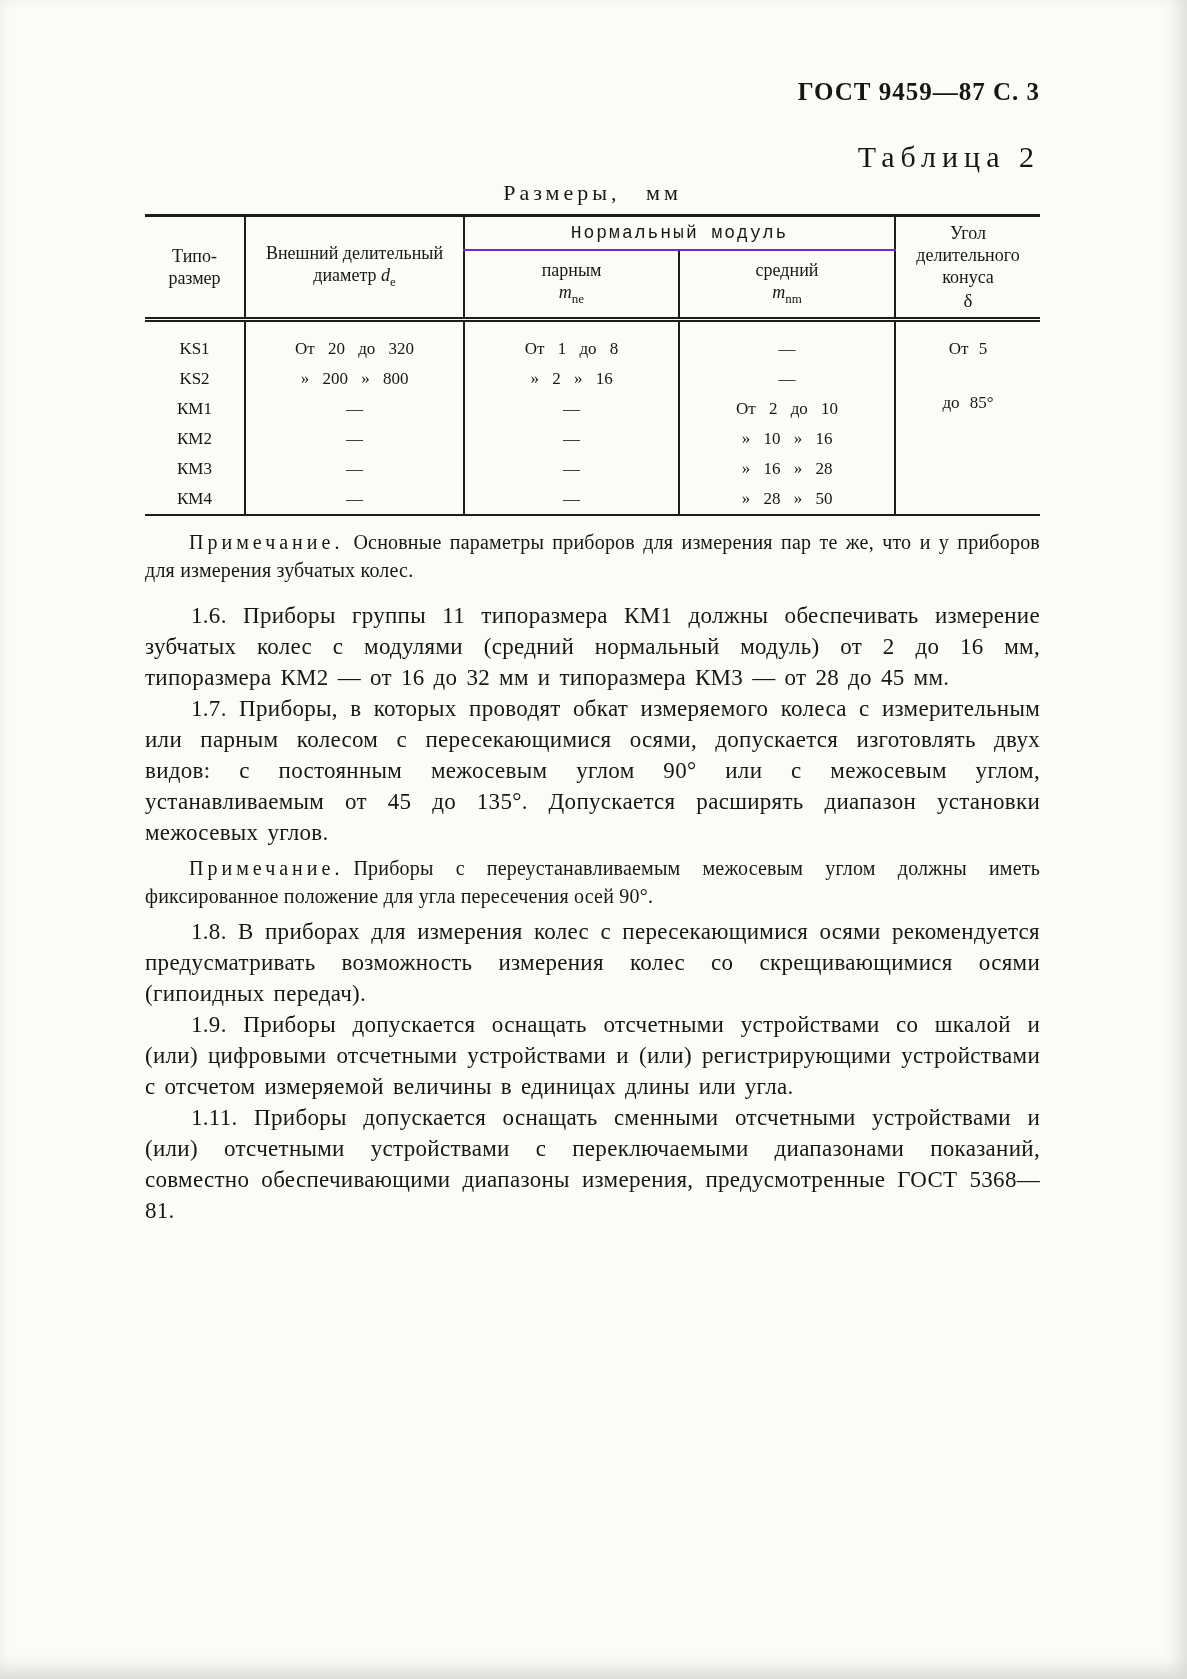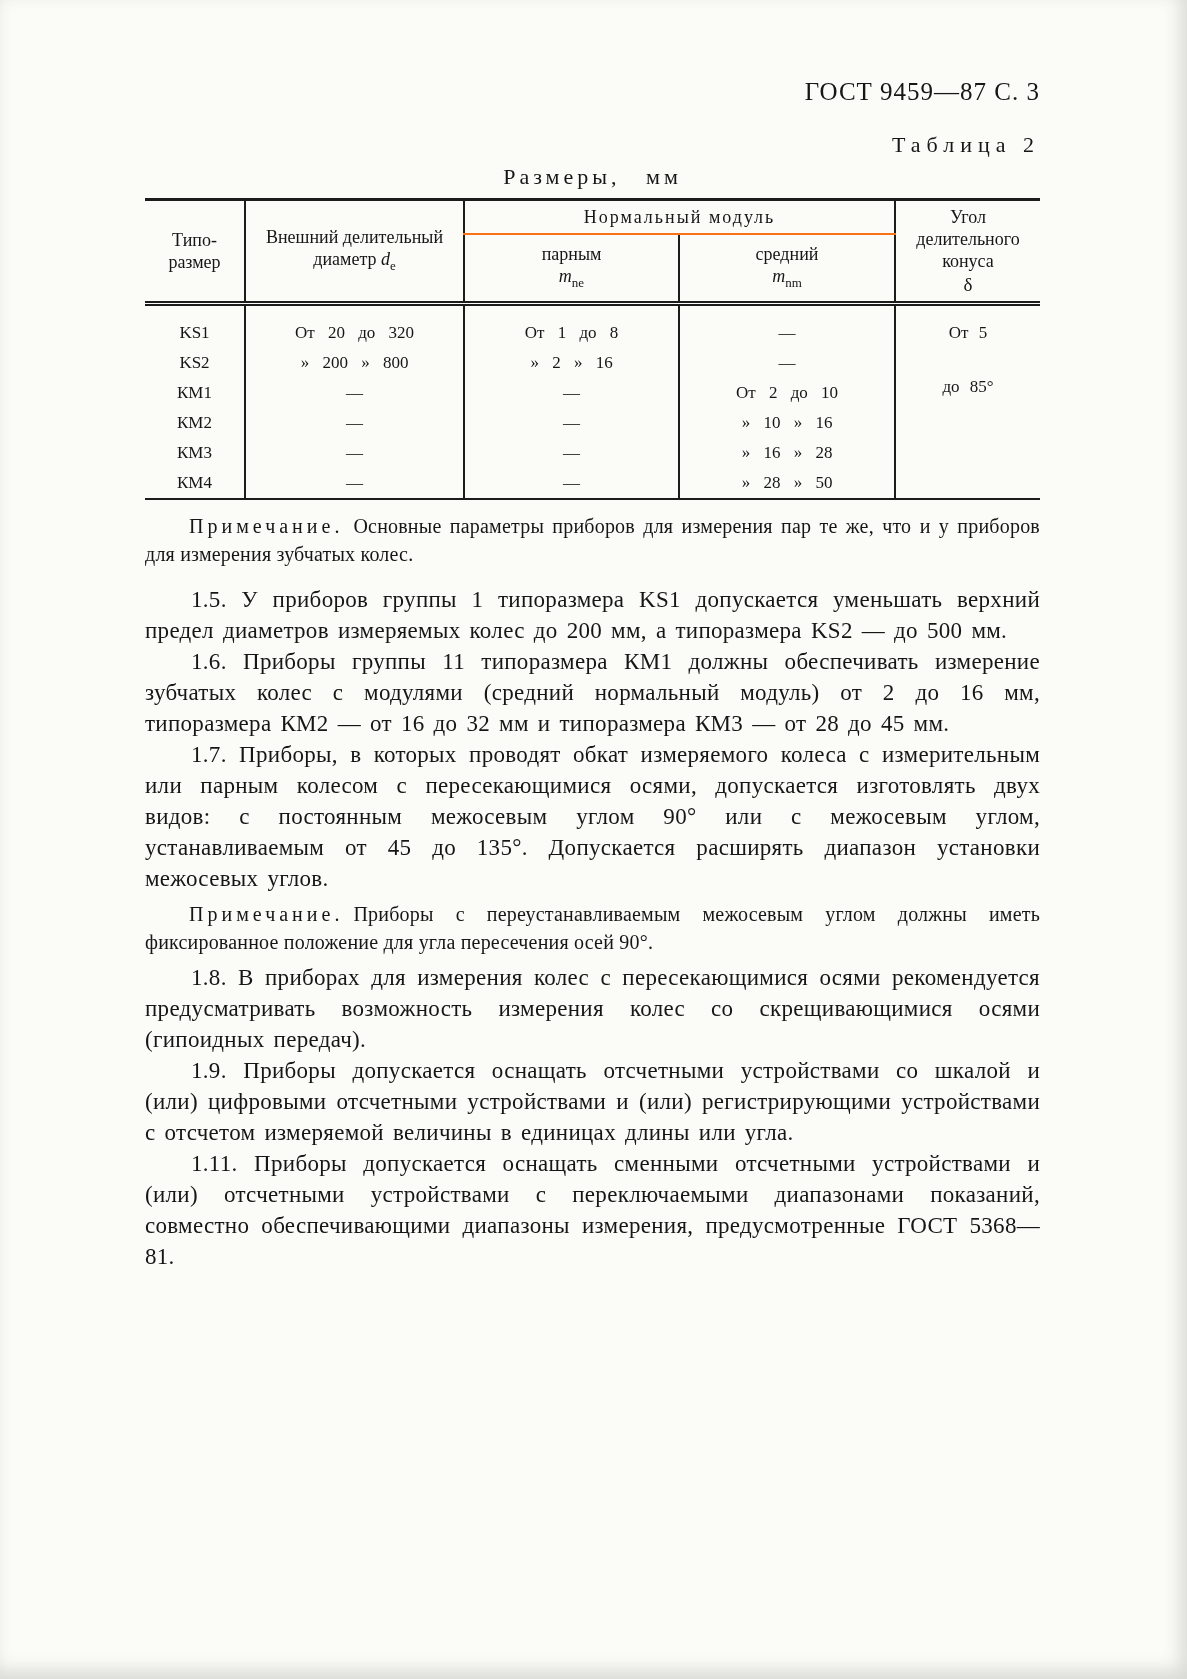--- a/index.html
+++ b/index.html
@@ -9,26 +9,26 @@
     margin: 0 auto;
     background: #fbfbf7;
     font-family: "Liberation Serif", "DejaVu Serif", serif;
     color: #161616;
     box-shadow: inset -6px -8px 18px rgba(60,60,55,.18);
     overflow: hidden;
   }
   .page { padding: 78px 147px 0 145px; }
 
   .doc-ref {
-    text-align: right; font-weight: normal;
+    text-align: right; font-weight: bold;
     font-size: 25px; letter-spacing: 1px;
   }
   .table-label {
-    text-align: right; font-size: 22px;
-    letter-spacing: 6px; margin-top: 26px;
+    text-align: right; font-size: 30px;
+    letter-spacing: 6px; margin-top: 34px;
   }
   .table-title {
     text-align: center; font-size: 22px;
     letter-spacing: 4px; word-spacing: 16px;
     margin-top: 6px;
   }
 
   
   table.spec {
     border-collapse: collapse;
@@ -39,21 +39,21 @@
     border-bottom: 2px solid #1c1c1c;
   }
   .spec th { font-weight: normal; }
   .spec thead th {
     font-size: 18px; line-height: 22px;
     text-align: center; vertical-align: middle;
     padding: 5px 8px;
   }
   .spec .v   { border-left: 2px solid #1c1c1c; }
   .spec .hb  { border-bottom: 5px double #1c1c1c; }
-  .spec .grp { border-bottom: 2px solid #f97316; padding: 4px 6px; letter-spacing: 2px; }
+  .spec .grp { border-bottom: 2px solid #6d28d9; padding: 4px 6px; letter-spacing: 2px; font-family: Liberation Mono, monospace; }
   .spec i.sym { font-style: italic; font-family: "Liberation Serif", serif; }
   .spec sub { font-size: 13px; }
   .spec .angle-sym { font-size: 19px; margin-top: 2px; }
 
   .spec tbody td {
     font-size: 17px; line-height: 26px;
     text-align: center; vertical-align: middle;
     padding: 2px 4px;
   }
   .spec tbody tr:first-child td { padding-top: 14px; }
@@ -164,21 +164,20 @@
         <td class="v wide">» 28 » 50</td>
       </tr>
     </tbody>
   </table>
 
   <p class="note">
     <span class="note-label">Примечание.</span><span>Основные параметры приборов для измерения пар те же, что и у приборов для измерения зубчатых колес.</span>
   </p>
 
   <div class="body-text">
-    <p class="body-p">1.5. У приборов группы 1 типоразмера KS1 допускается уменьшать верхний предел диаметров измеряемых колес до 200 мм, а типоразмера KS2 — до 500 мм.</p>
     <p class="body-p">1.6. Приборы группы 11 типоразмера КМ1 должны обеспечивать измерение зубчатых колес с модулями (средний нормальный модуль) от 2 до 16 мм, типоразмера КМ2 — от 16 до 32 мм и типоразмера КМ3 — от 28 до 45 мм.</p>
     <p class="body-p">1.7. Приборы, в которых проводят обкат измеряемого колеса с измерительным или парным колесом с пересекающимися осями, допускается изготовлять двух видов: с постоянным межосевым углом 90° или с межосевым углом, устанавливаемым от 45 до 135°. Допускается расширять диапазон установки межосевых углов.</p>
 
     <p class="note inner">
       <span class="note-label">Примечание.</span><span>Приборы с переустанавливаемым межосевым углом должны иметь фиксированное положение для угла пересечения осей 90°.</span>
     </p>
 
     <p class="body-p">1.8. В приборах для измерения колес с пересекающимися осями рекомендуется предусматривать возможность измерения колес со скрещивающимися осями (гипоидных передач).</p>
     <p class="body-p">1.9. Приборы допускается оснащать отсчетными устройствами со шкалой и (или) цифровыми отсчетными устройствами и (или) регистрирующими устройствами с отсчетом измеряемой величины в единицах длины или угла.</p>
     <p class="body-p">1.11. Приборы допускается оснащать сменными отсчетными устройствами и (или) отсчетными устройствами с переключаемыми диапазонами показаний, совместно обеспечивающими диапазоны измерения, предусмотренные ГОСТ 5368—81.</p>

